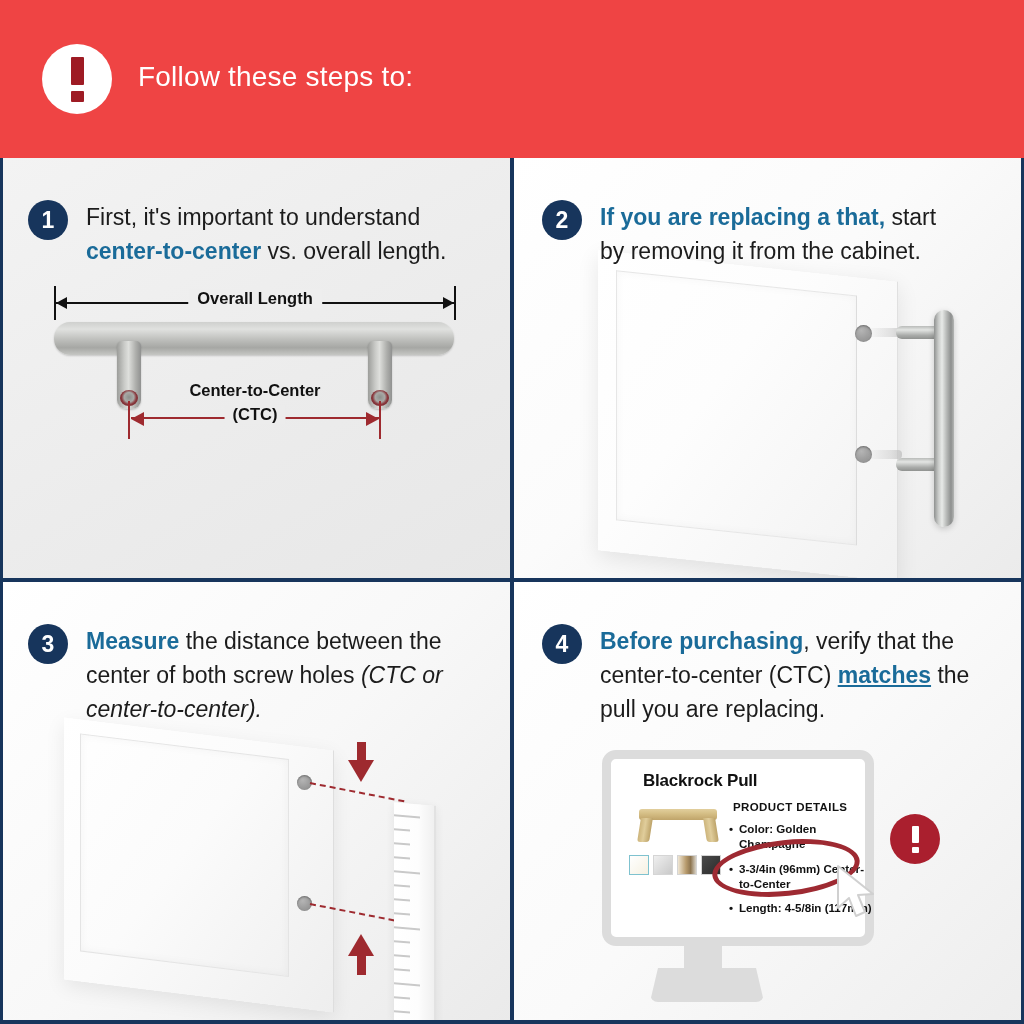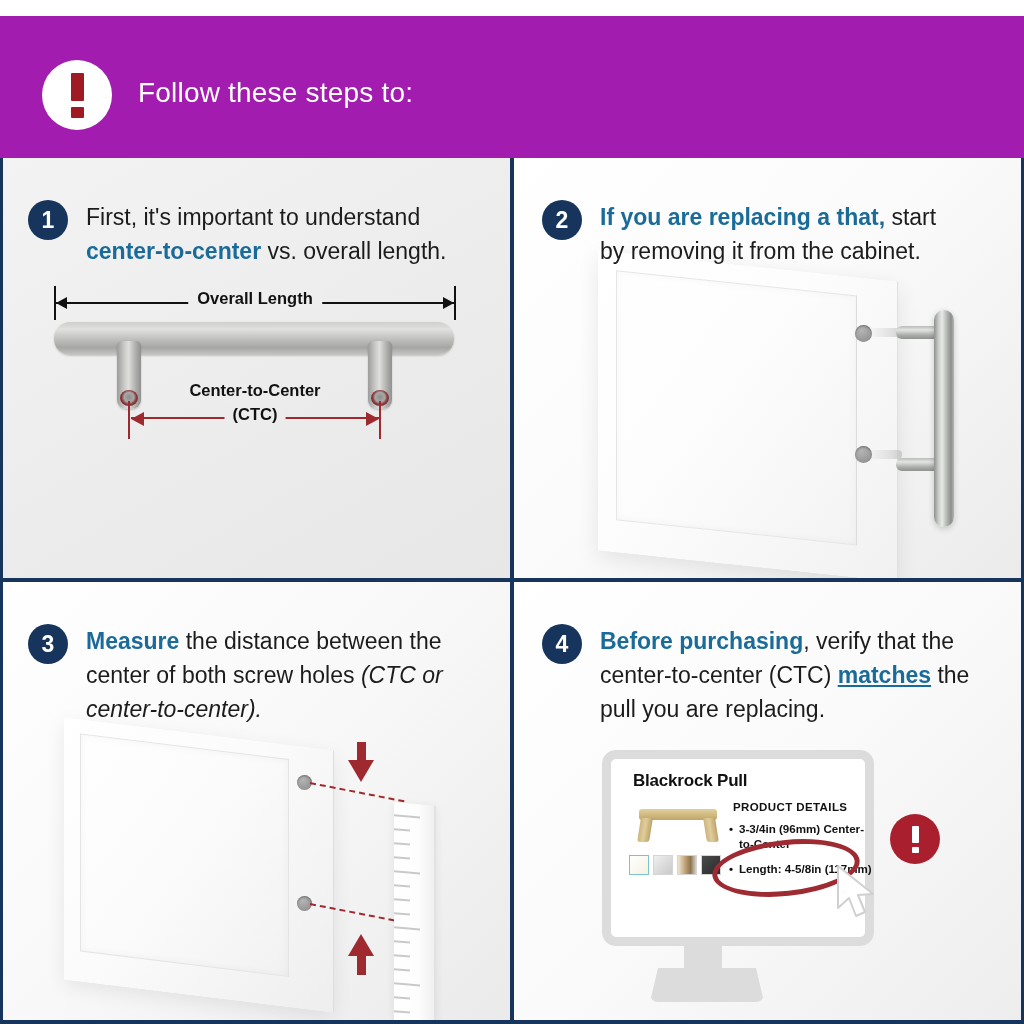--- a/index.html
+++ b/index.html
@@ -6,22 +6,22 @@
   html,body { width:1024px; height:1024px; overflow:hidden; }
   body {
     font-family:"Liberation Sans", sans-serif;
     background:#ffffff;
     -webkit-font-smoothing:antialiased;
   }
   .page { position:relative; width:1024px; height:1024px; overflow:hidden; }
 
   
   .header {
-    position:absolute; left:0; top:16px; width:1024px; height:158px;
-    background:#a21caf;
+    position:absolute; left:0; top:0; width:1024px; height:158px;
+    background:#ef4444;
     display:flex; align-items:center;
   }
   .header-icon {
     width:70px; height:70px; margin-left:42px; margin-right:26px;
     border-radius:50%; background:#ffffff;
     display:flex; align-items:center; justify-content:center;
     flex:none;
   }
   .header-icon .bang {
     position:relative; width:13px; height:44px;
@@ -222,21 +222,21 @@
   }
   .mon-stand {
     position:absolute; left:170px; top:364px; width:38px; height:24px; background:#dcdcdc;
   }
   .mon-base {
     position:absolute; left:136px; top:386px; width:114px; height:34px;
     background:#dcdcdc; border-radius:5px 5px 8px 8px;
     clip-path:polygon(7% 0, 93% 0, 100% 100%, 0 100%);
   }
   .prod-title {
-    position:absolute; left:22px; top:12px;
+    position:absolute; left:32px; top:12px;
     font-size:17px; font-weight:700; color:#111; letter-spacing:-.2px;
   }
   .prod-img {
     position:absolute; left:20px; top:44px; width:92px; height:48px;
   }
   .prod-img .gp-bar {
     position:absolute; left:8px; top:6px; width:78px; height:11px;
     border-radius:3px;
     background:linear-gradient(180deg,#e2cf9d 0%,#d4bd84 45%,#bfa46a 100%);
   }
@@ -419,20 +419,21 @@
 
           <div class="thumbs">
             <span class="thumb sel t1"></span>
             <span class="thumb t2"></span>
             <span class="thumb t3"></span>
             <span class="thumb t4"></span>
           </div>
 
           <div class="pd-head">PRODUCT DETAILS</div>
           <ul class="pd-list">
+            <li>Color: Golden Champagne</li>
             <li>3-3/4in (96mm) Center-to-Center</li>
             <li>Length: 4-5/8in (117mm)</li>
           </ul>
         </div>
 
         <span class="ellipse"></span>
 
         <svg class="cursor" viewBox="0 0 44 56">
           <polygon points="4,2 4,44 15,34 22,52 31,48 24,31 39,30" fill="#ffffff" stroke="#d0d0d0" stroke-width="2" stroke-linejoin="round"></polygon>
         </svg>

